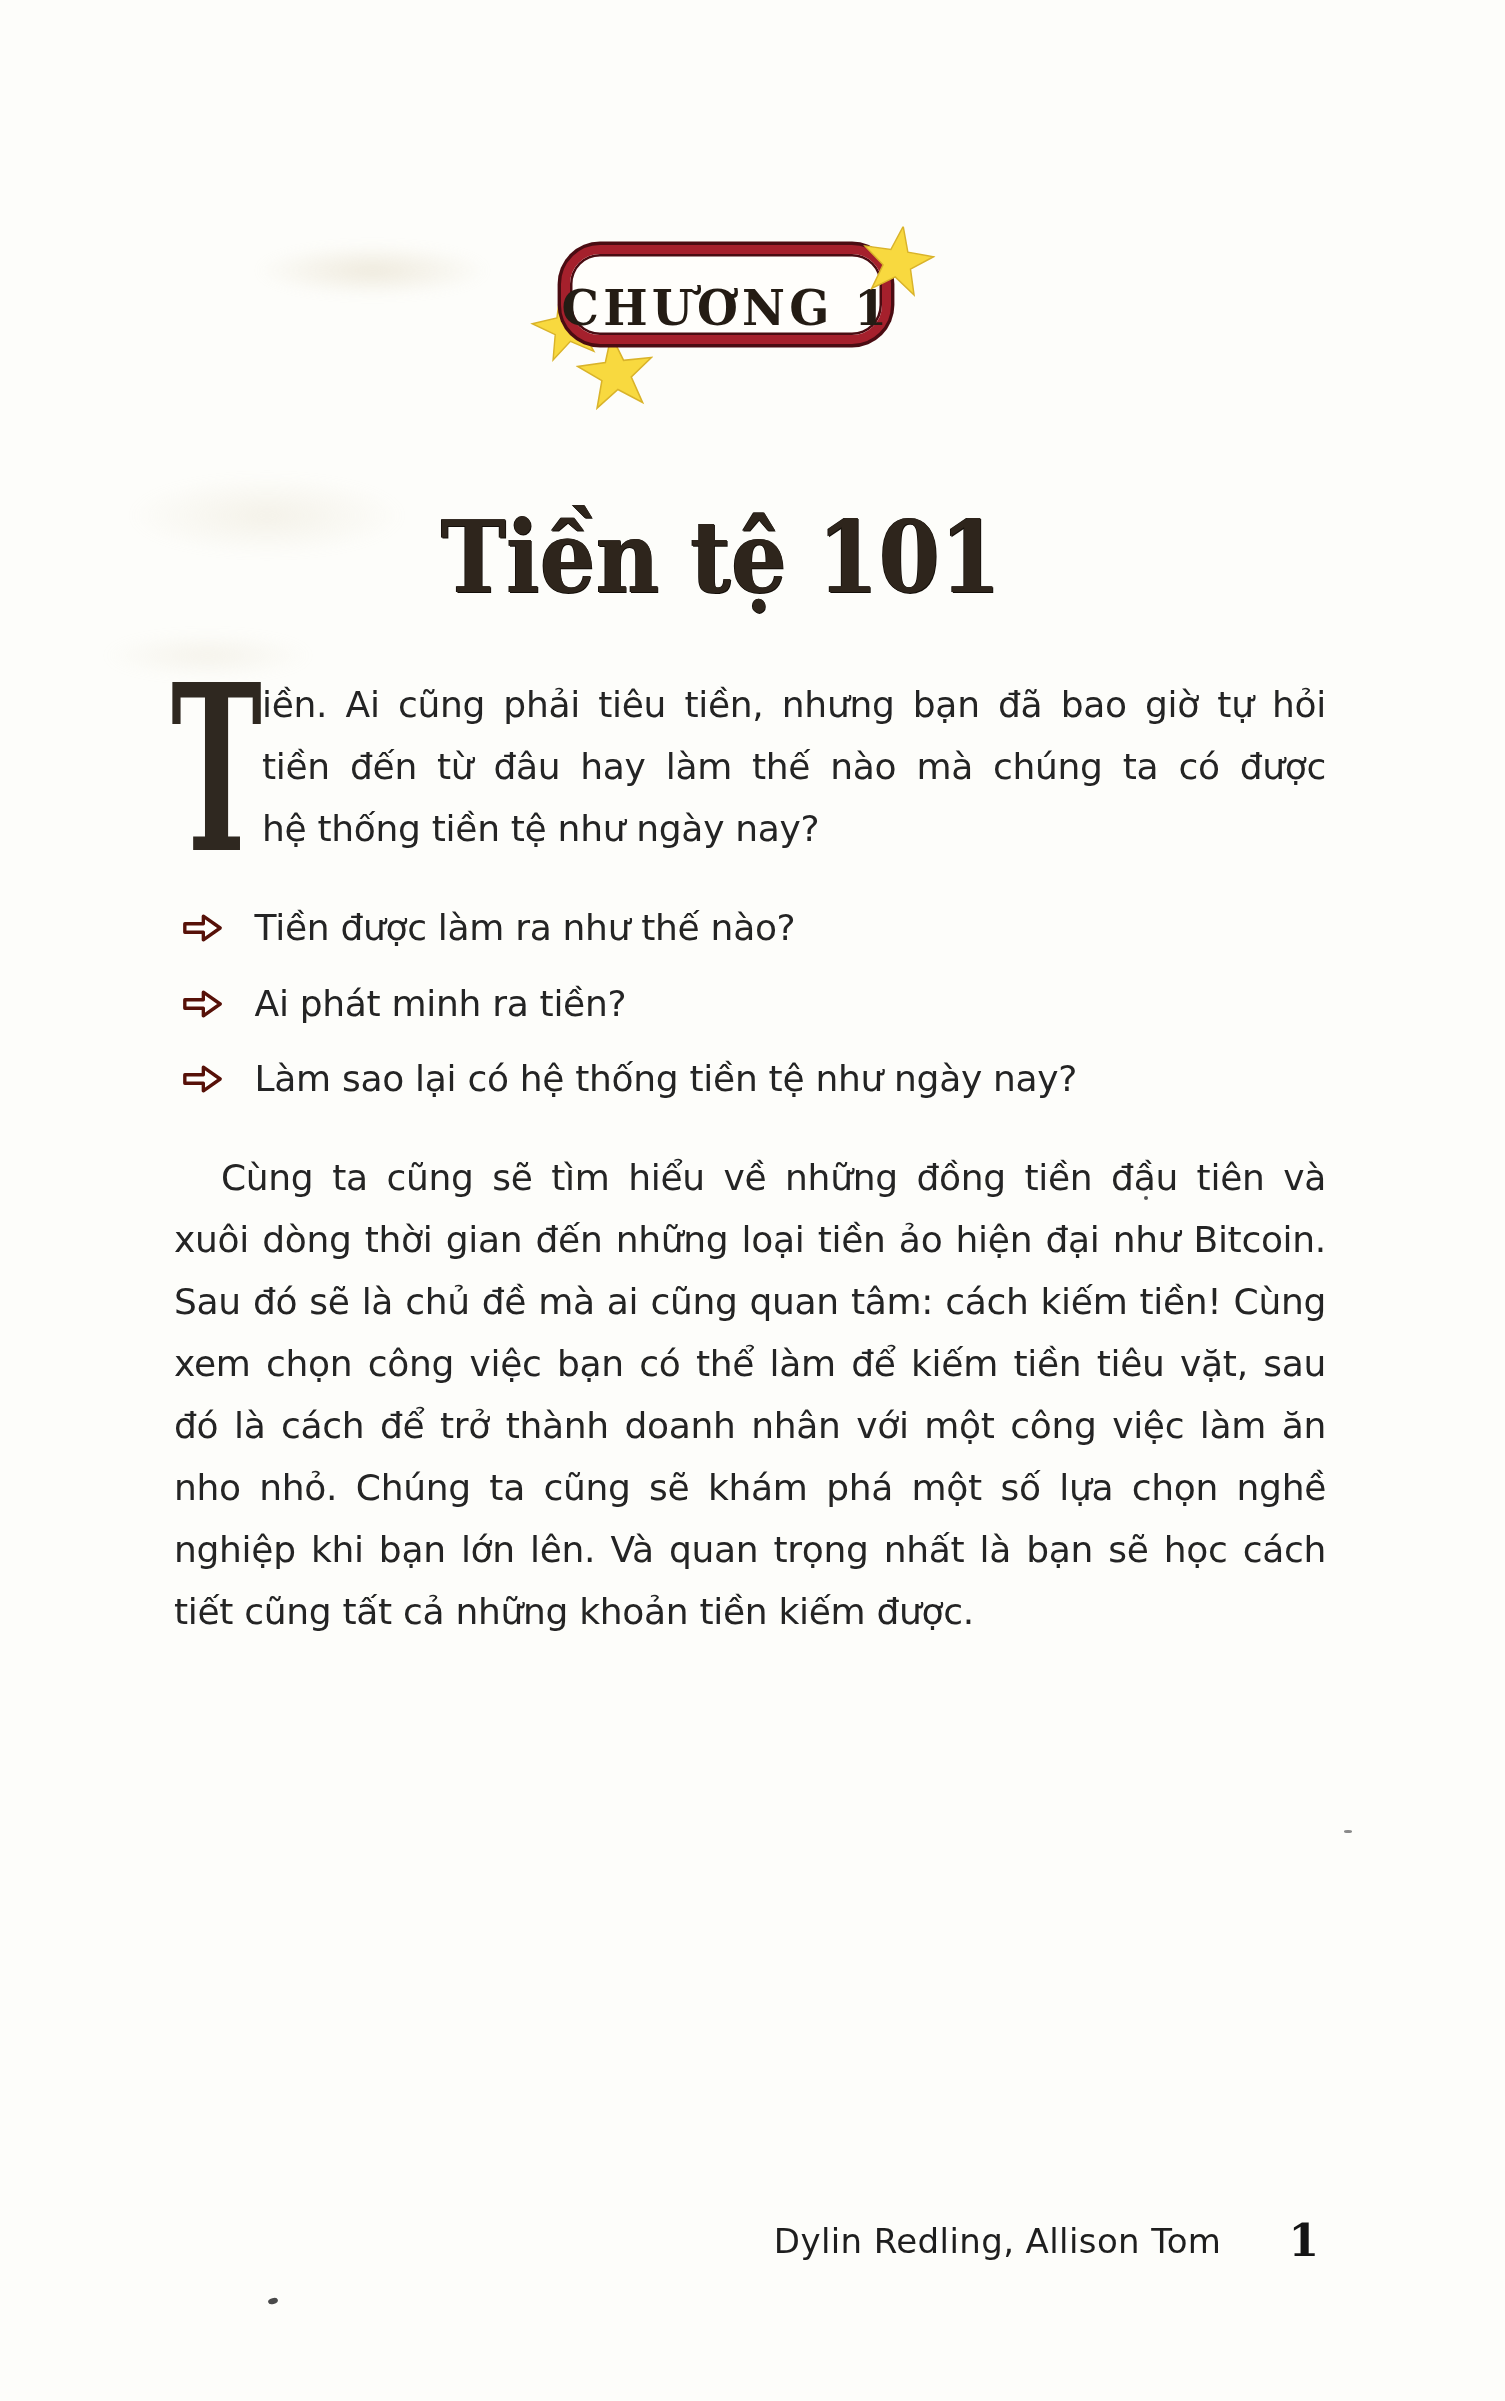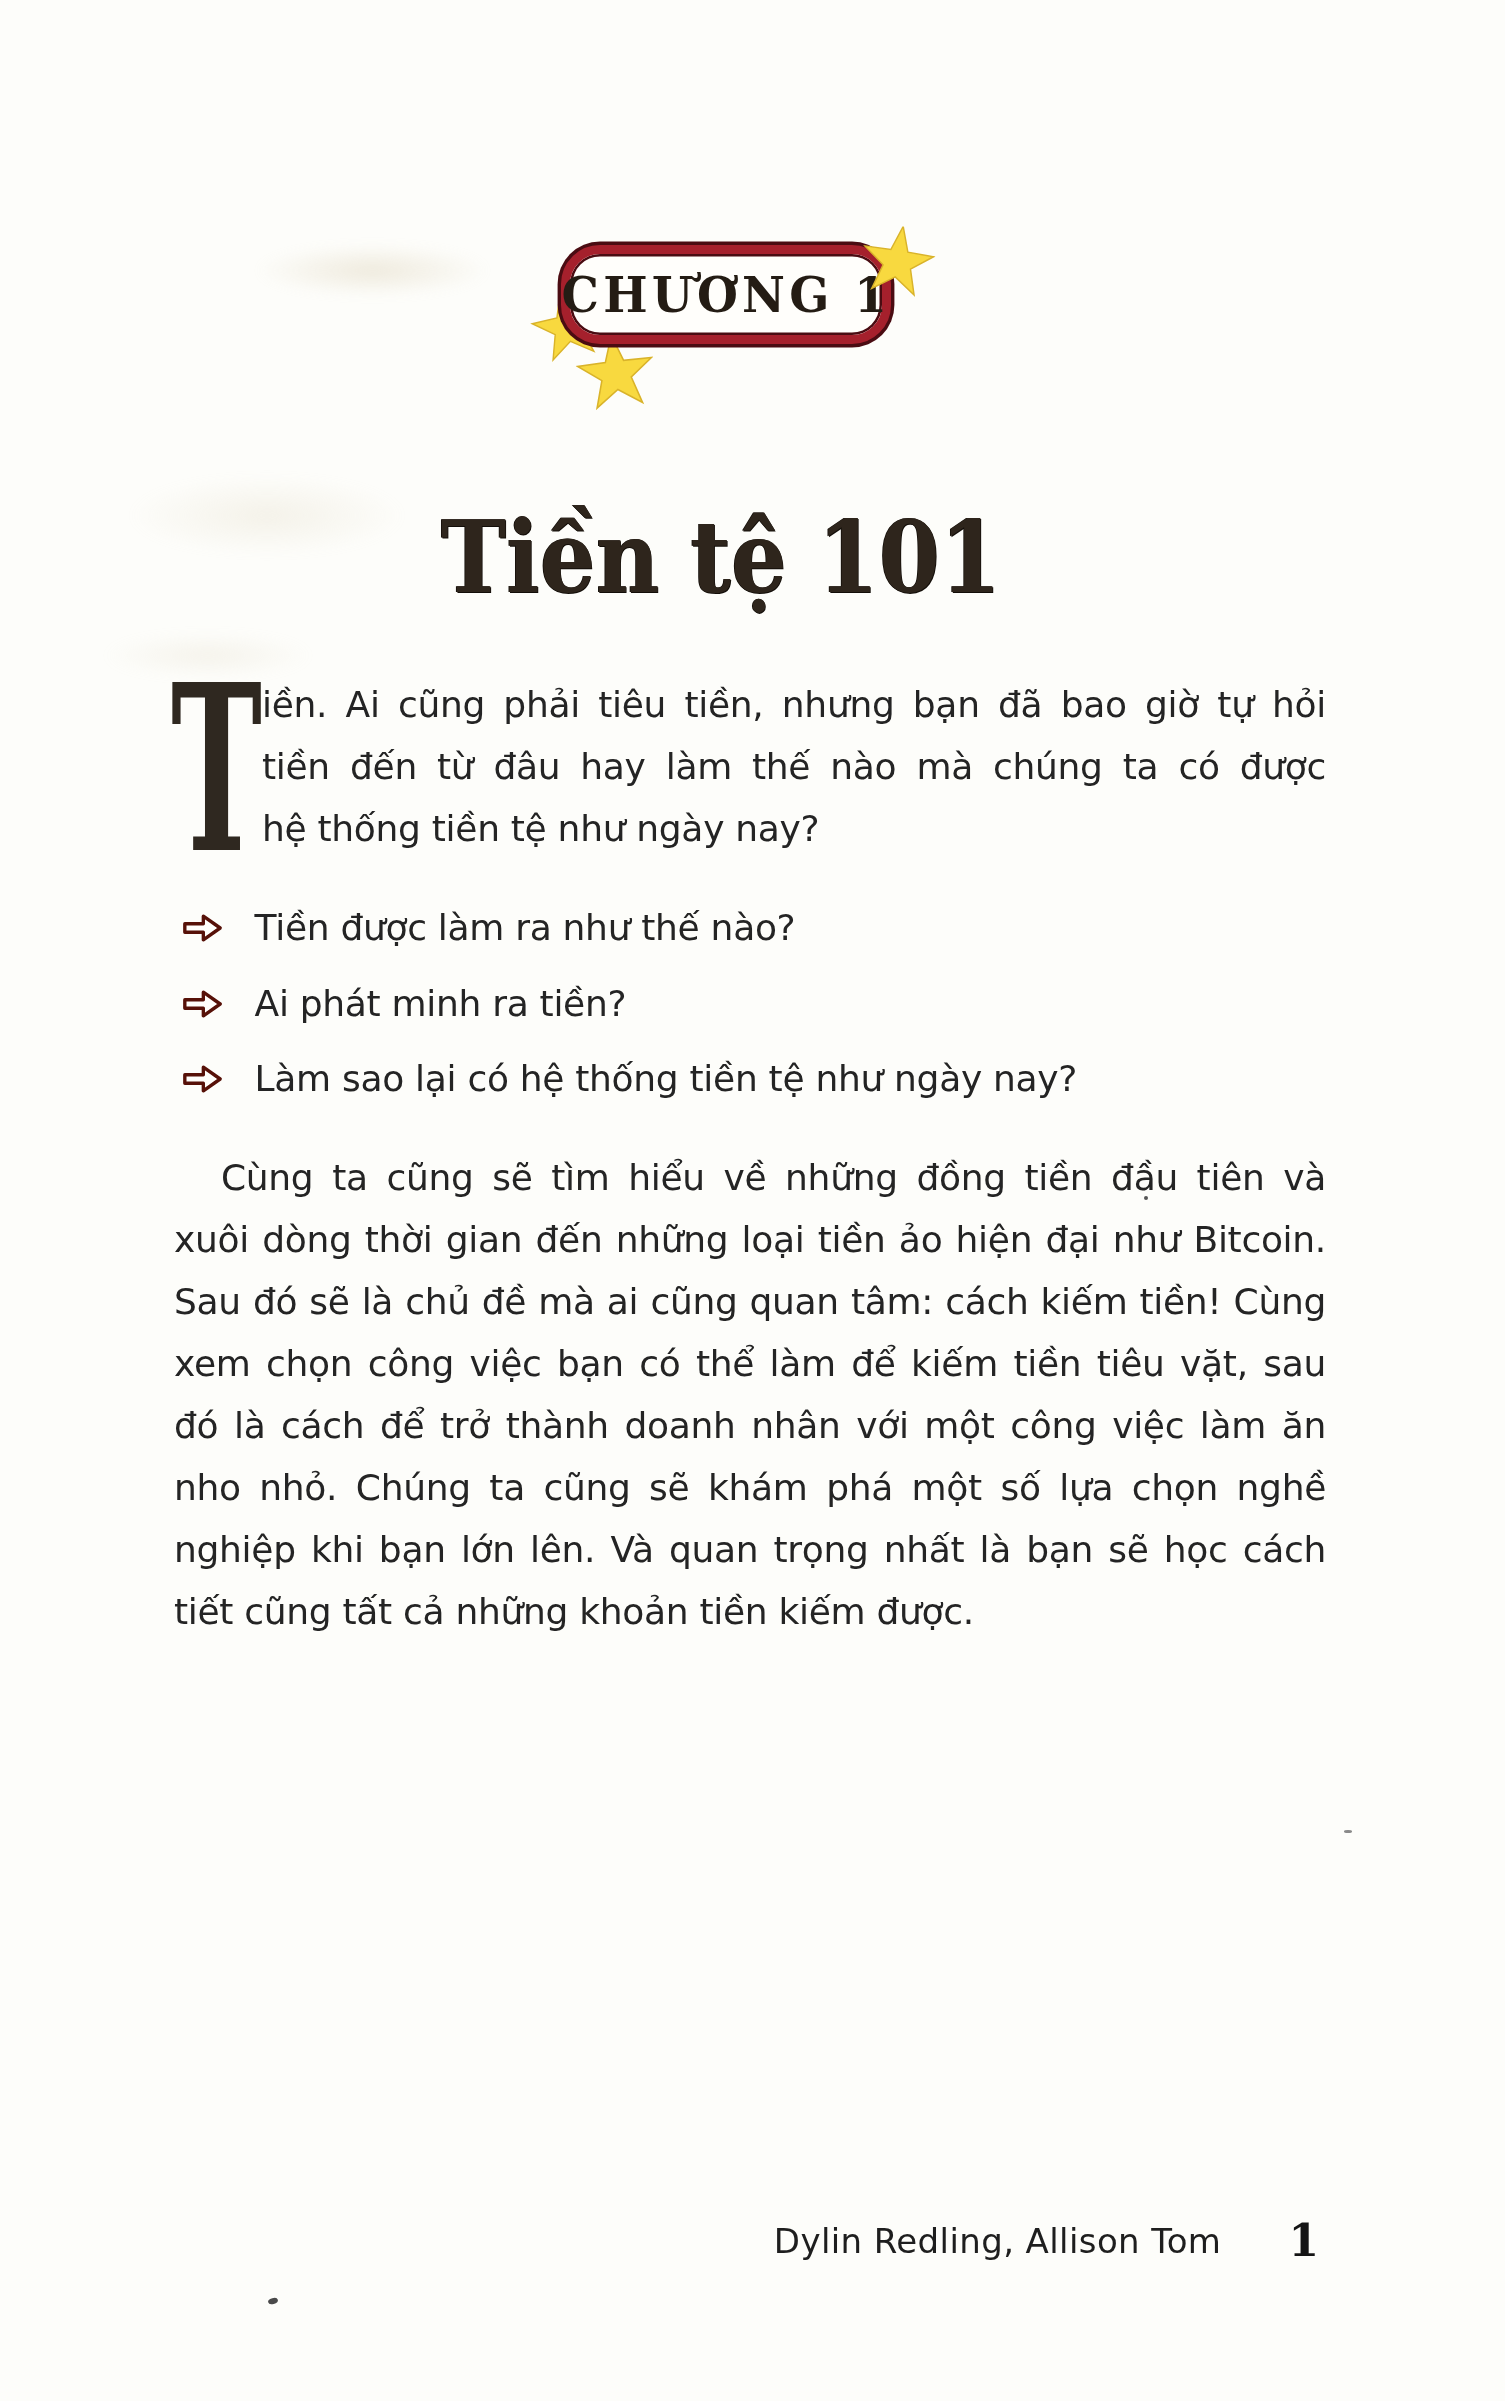--- a/index.html
+++ b/index.html
@@ -18,21 +18,21 @@
     position:absolute; top:243px; left:546px;
     width:373px; height:127px;
   }
   .badge {
     position:absolute; left:15.3px; top:1.7px; z-index:1;
     width:312px; height:81px;
     background:#fffefb;
     border:9.3px solid #a5202c;
     border-radius:39px;
     box-shadow:0 0 0 3.4px #4a0c12, inset 0 0 0 2.5px #4a0c12;
-    display:flex; align-items:center; justify-content:center;
+    display:flex; align-items:flex-end; justify-content:center;
   }
   .badge-label {
     font-family:"DejaVu Serif", serif;
     font-weight:bold;
     font-size:47px;
     letter-spacing:4.2px;
     color:#241c14;
     transform:scaleY(1.05);
     white-space:nowrap;
   }

